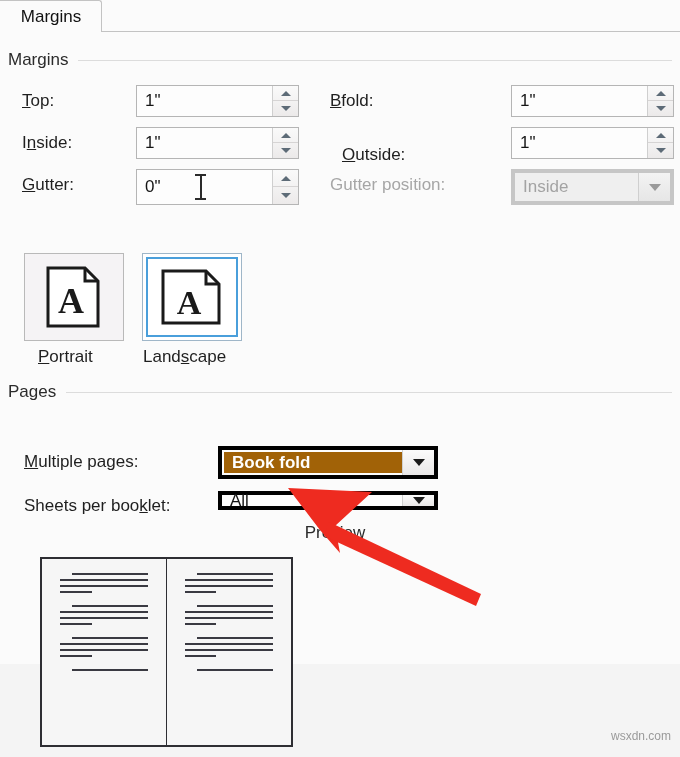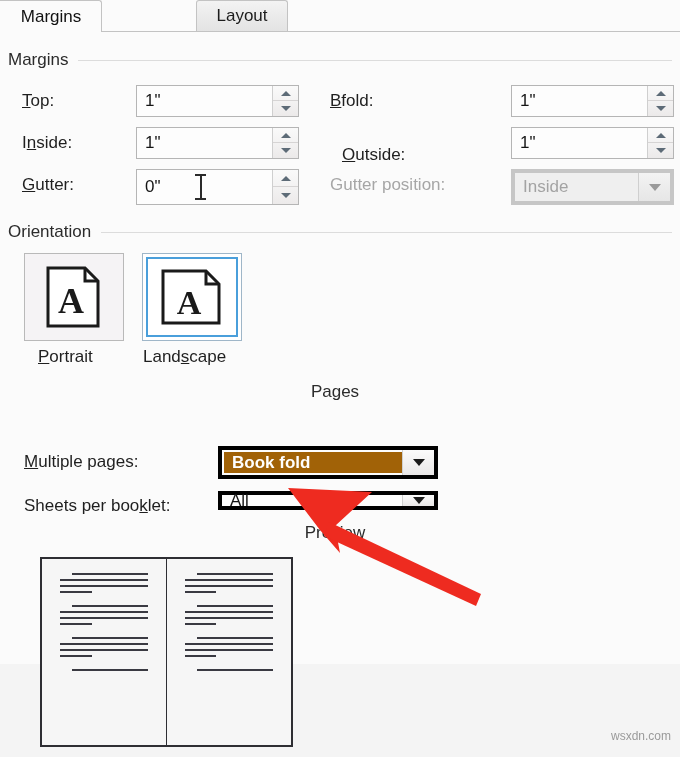--- a/index.html
+++ b/index.html
@@ -257,23 +257,20 @@
   }
 </style>
 </head>
 <body>
 
 <div id="root">
   <div class="dialog-surface"></div>
 
   <div class="tabstrip">
     <div class="tab tab-filler" style="background:#fbfbfb;border-color:#fbfbfb;"></div>
-    <div class="tab tab-layout">
-        <span>Layout</span>
-      </div>
     <div class="tab tab-margins active">
         <span>Margins</span>
       </div>
   </div>
   <div class="tabstrip-underline"></div>
 
   <div class="group-head" style="top:50px; width:664px;">
     <span class="gtext">Margins</span>
     <span class="grule"></span>
   </div>
@@ -349,24 +346,20 @@
     </div>
   </div>
 
   <div class="combo disabled" style="left:511px; top:169px; width:163px; height:36px;">
     <div class="ctext">Inside</div>
     <div class="carrow">
         <span class="tri down"></span>
       </div>
   </div>
 
-  <div class="group-head" style="top:222px; width:664px;">
-    <span class="gtext">Orientation</span>
-    <span class="grule"></span>
-  </div>
 
   <div class="orient-card" style="left:24px; top:253px;">
     <svg width="58" height="64" viewBox="0 0 58 64">
       <path d="M3 3 H40 L53 16 V61 H3 Z" fill="#ffffff" stroke="#1a1a1a" stroke-width="3"></path>
       <path d="M40 3 L40 16 L53 16" fill="none" stroke="#1a1a1a" stroke-width="3"></path>
       <text x="26" y="48" font-family="'Liberation Serif', serif" font-size="36" font-weight="bold" fill="#1a1a1a" text-anchor="middle">A</text>
     </svg>
   </div>
   <div class="orient-label" style="left:38px; top:347px;"><span class="acc">P</span><span>ortrait</span></div>
 
@@ -374,21 +367,21 @@
     <div class="inner-sel">
       <svg width="64" height="58" viewBox="0 0 64 58">
         <path d="M3 3 H46 L59 16 V55 H3 Z" fill="#ffffff" stroke="#1a1a1a" stroke-width="3"></path>
         <path d="M46 3 L46 16 L59 16" fill="none" stroke="#1a1a1a" stroke-width="3"></path>
         <text x="29" y="46" font-family="'Liberation Serif', serif" font-size="34" font-weight="bold" fill="#1a1a1a" text-anchor="middle">A</text>
       </svg>
     </div>
   </div>
   <div class="orient-label" style="left:143px; top:347px;"><span>Land</span><span class="acc">s</span><span>cape</span></div>
 
-  <div class="group-head" style="top:382px; width:664px;flex-direction:column;">
+  <div class="group-head" style="top:382px; width:664px;">
     <span class="gtext">Pages</span>
     <span class="grule"></span>
   </div>
 
   <div class="flabel" style="left:24px; top:452px;"><span class="acc">M</span><span>u</span><span>ltiple pages:</span></div>
   <div class="combo" style="left:218px; top:446px; width:220px; height:33px;">
     <div class="ctext sel">Book fold</div>
     <div class="carrow">
         <span class="tri down"></span>
       </div>

